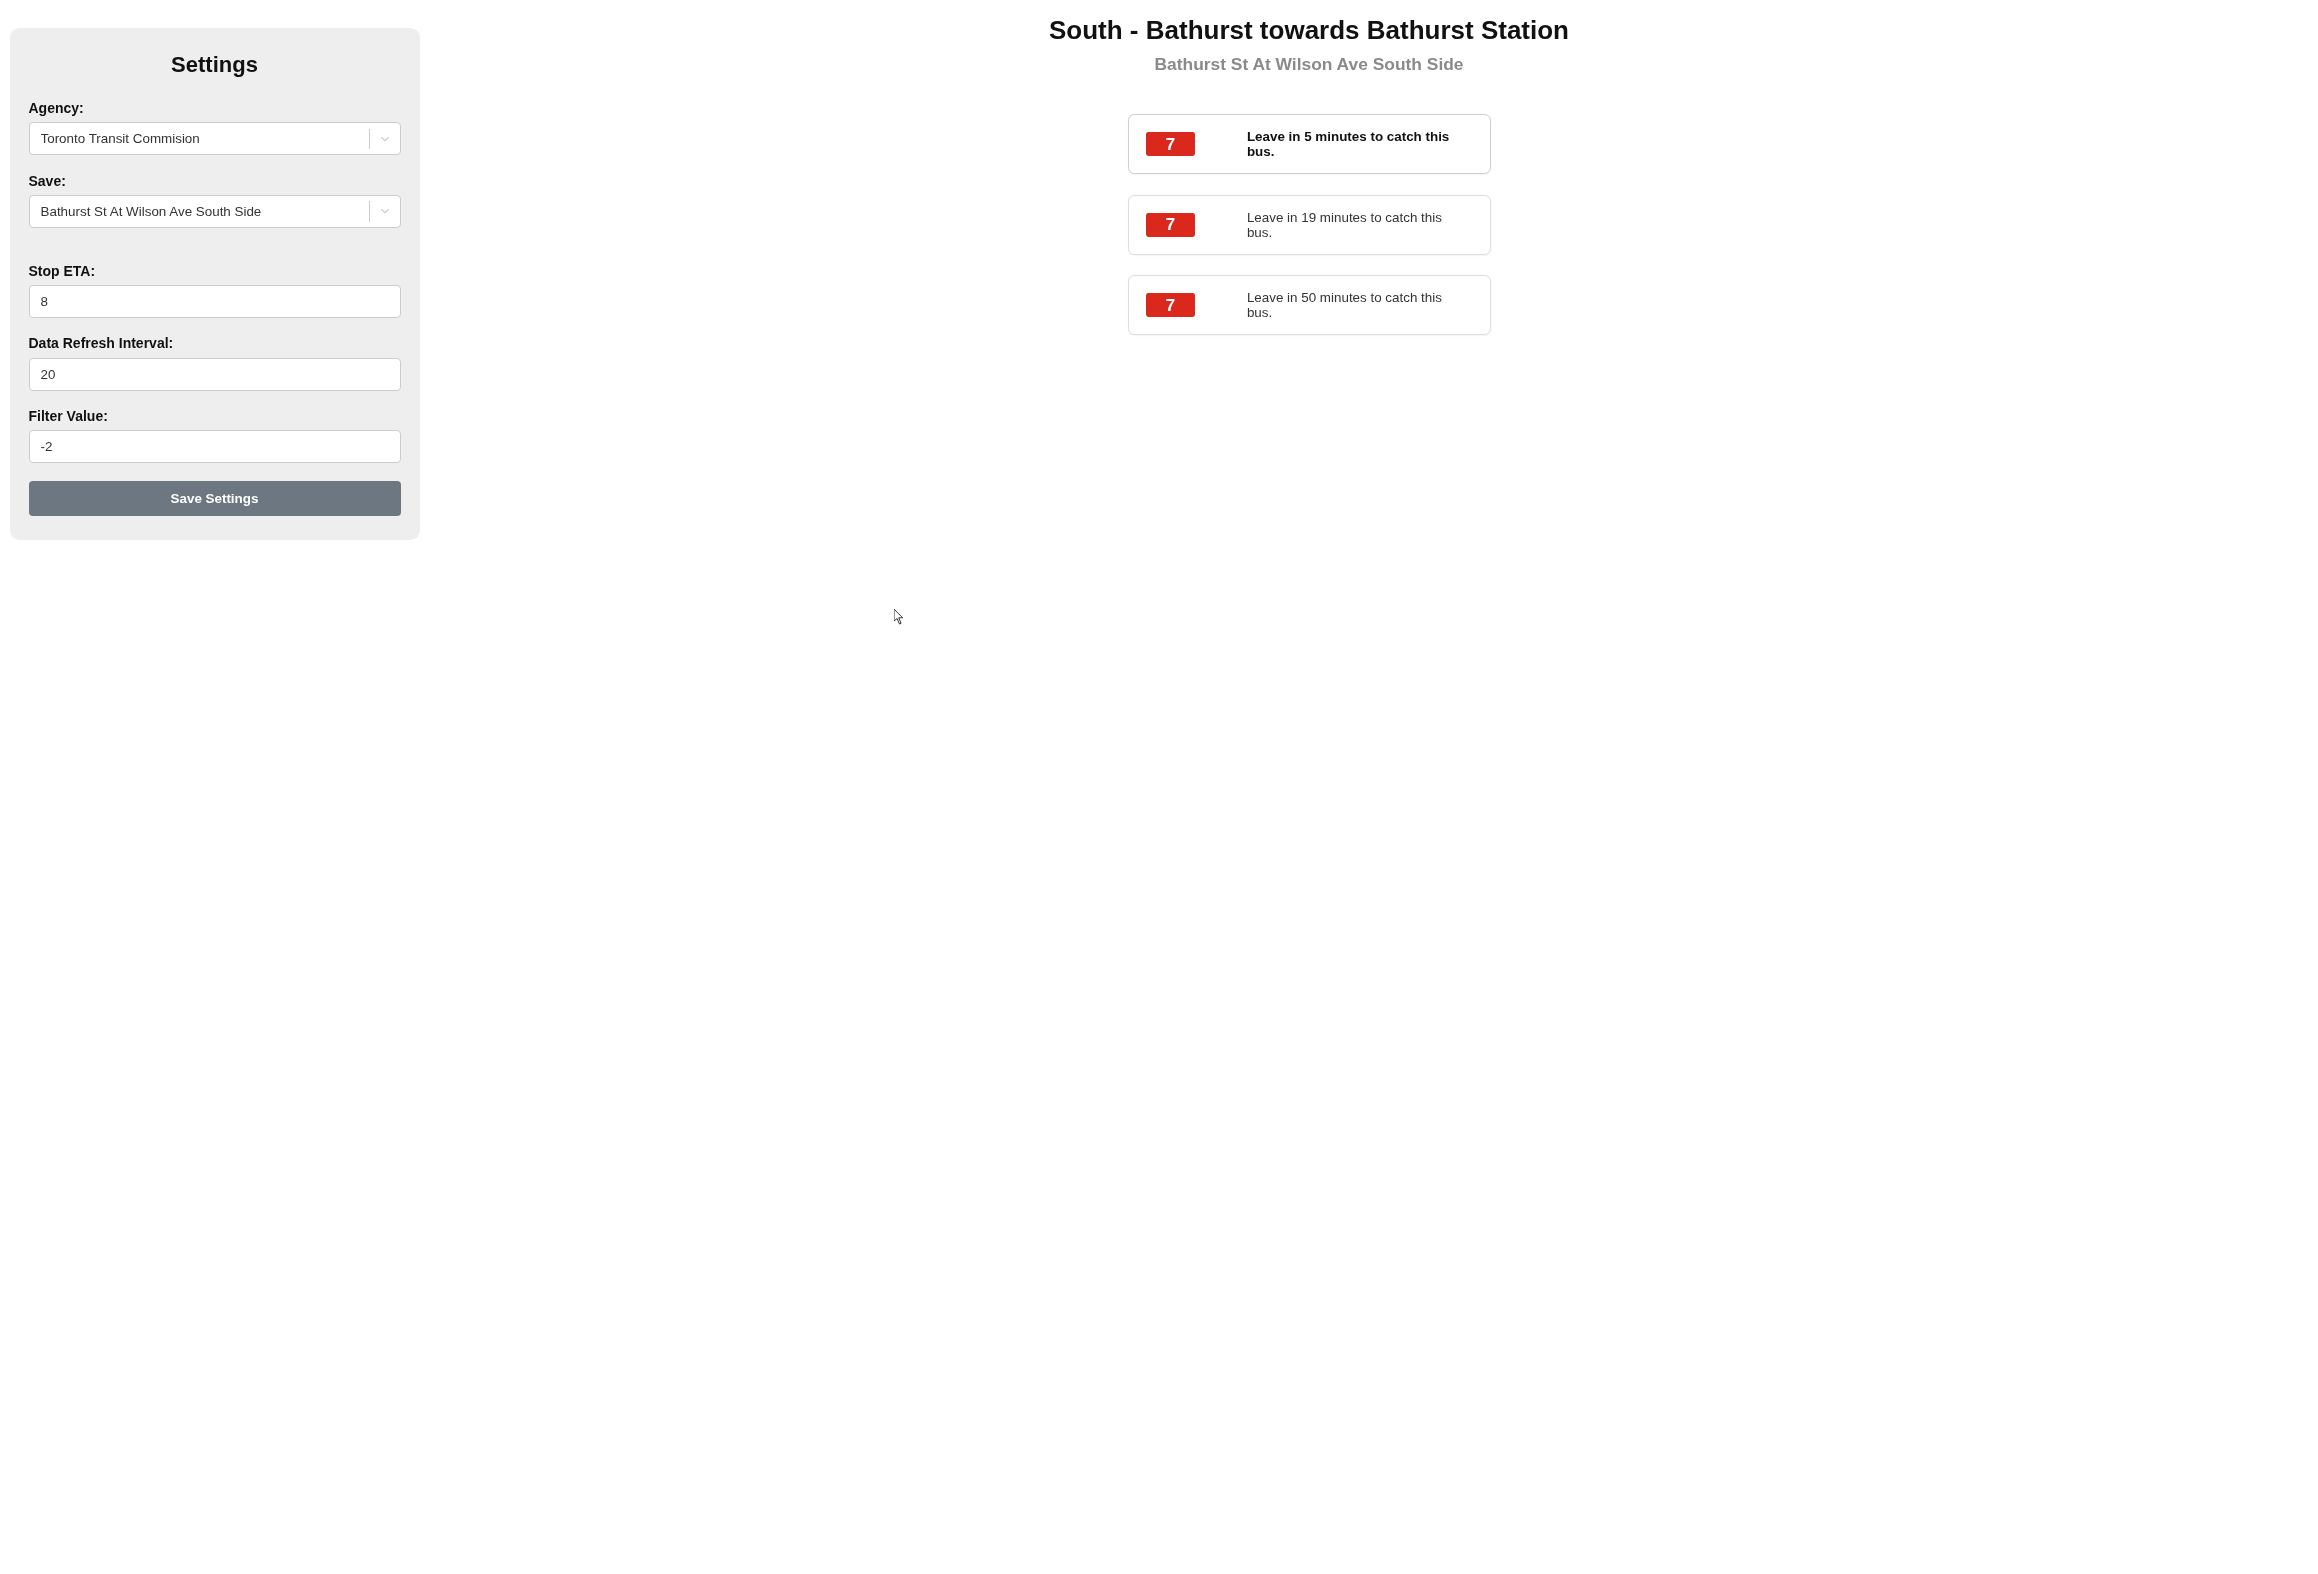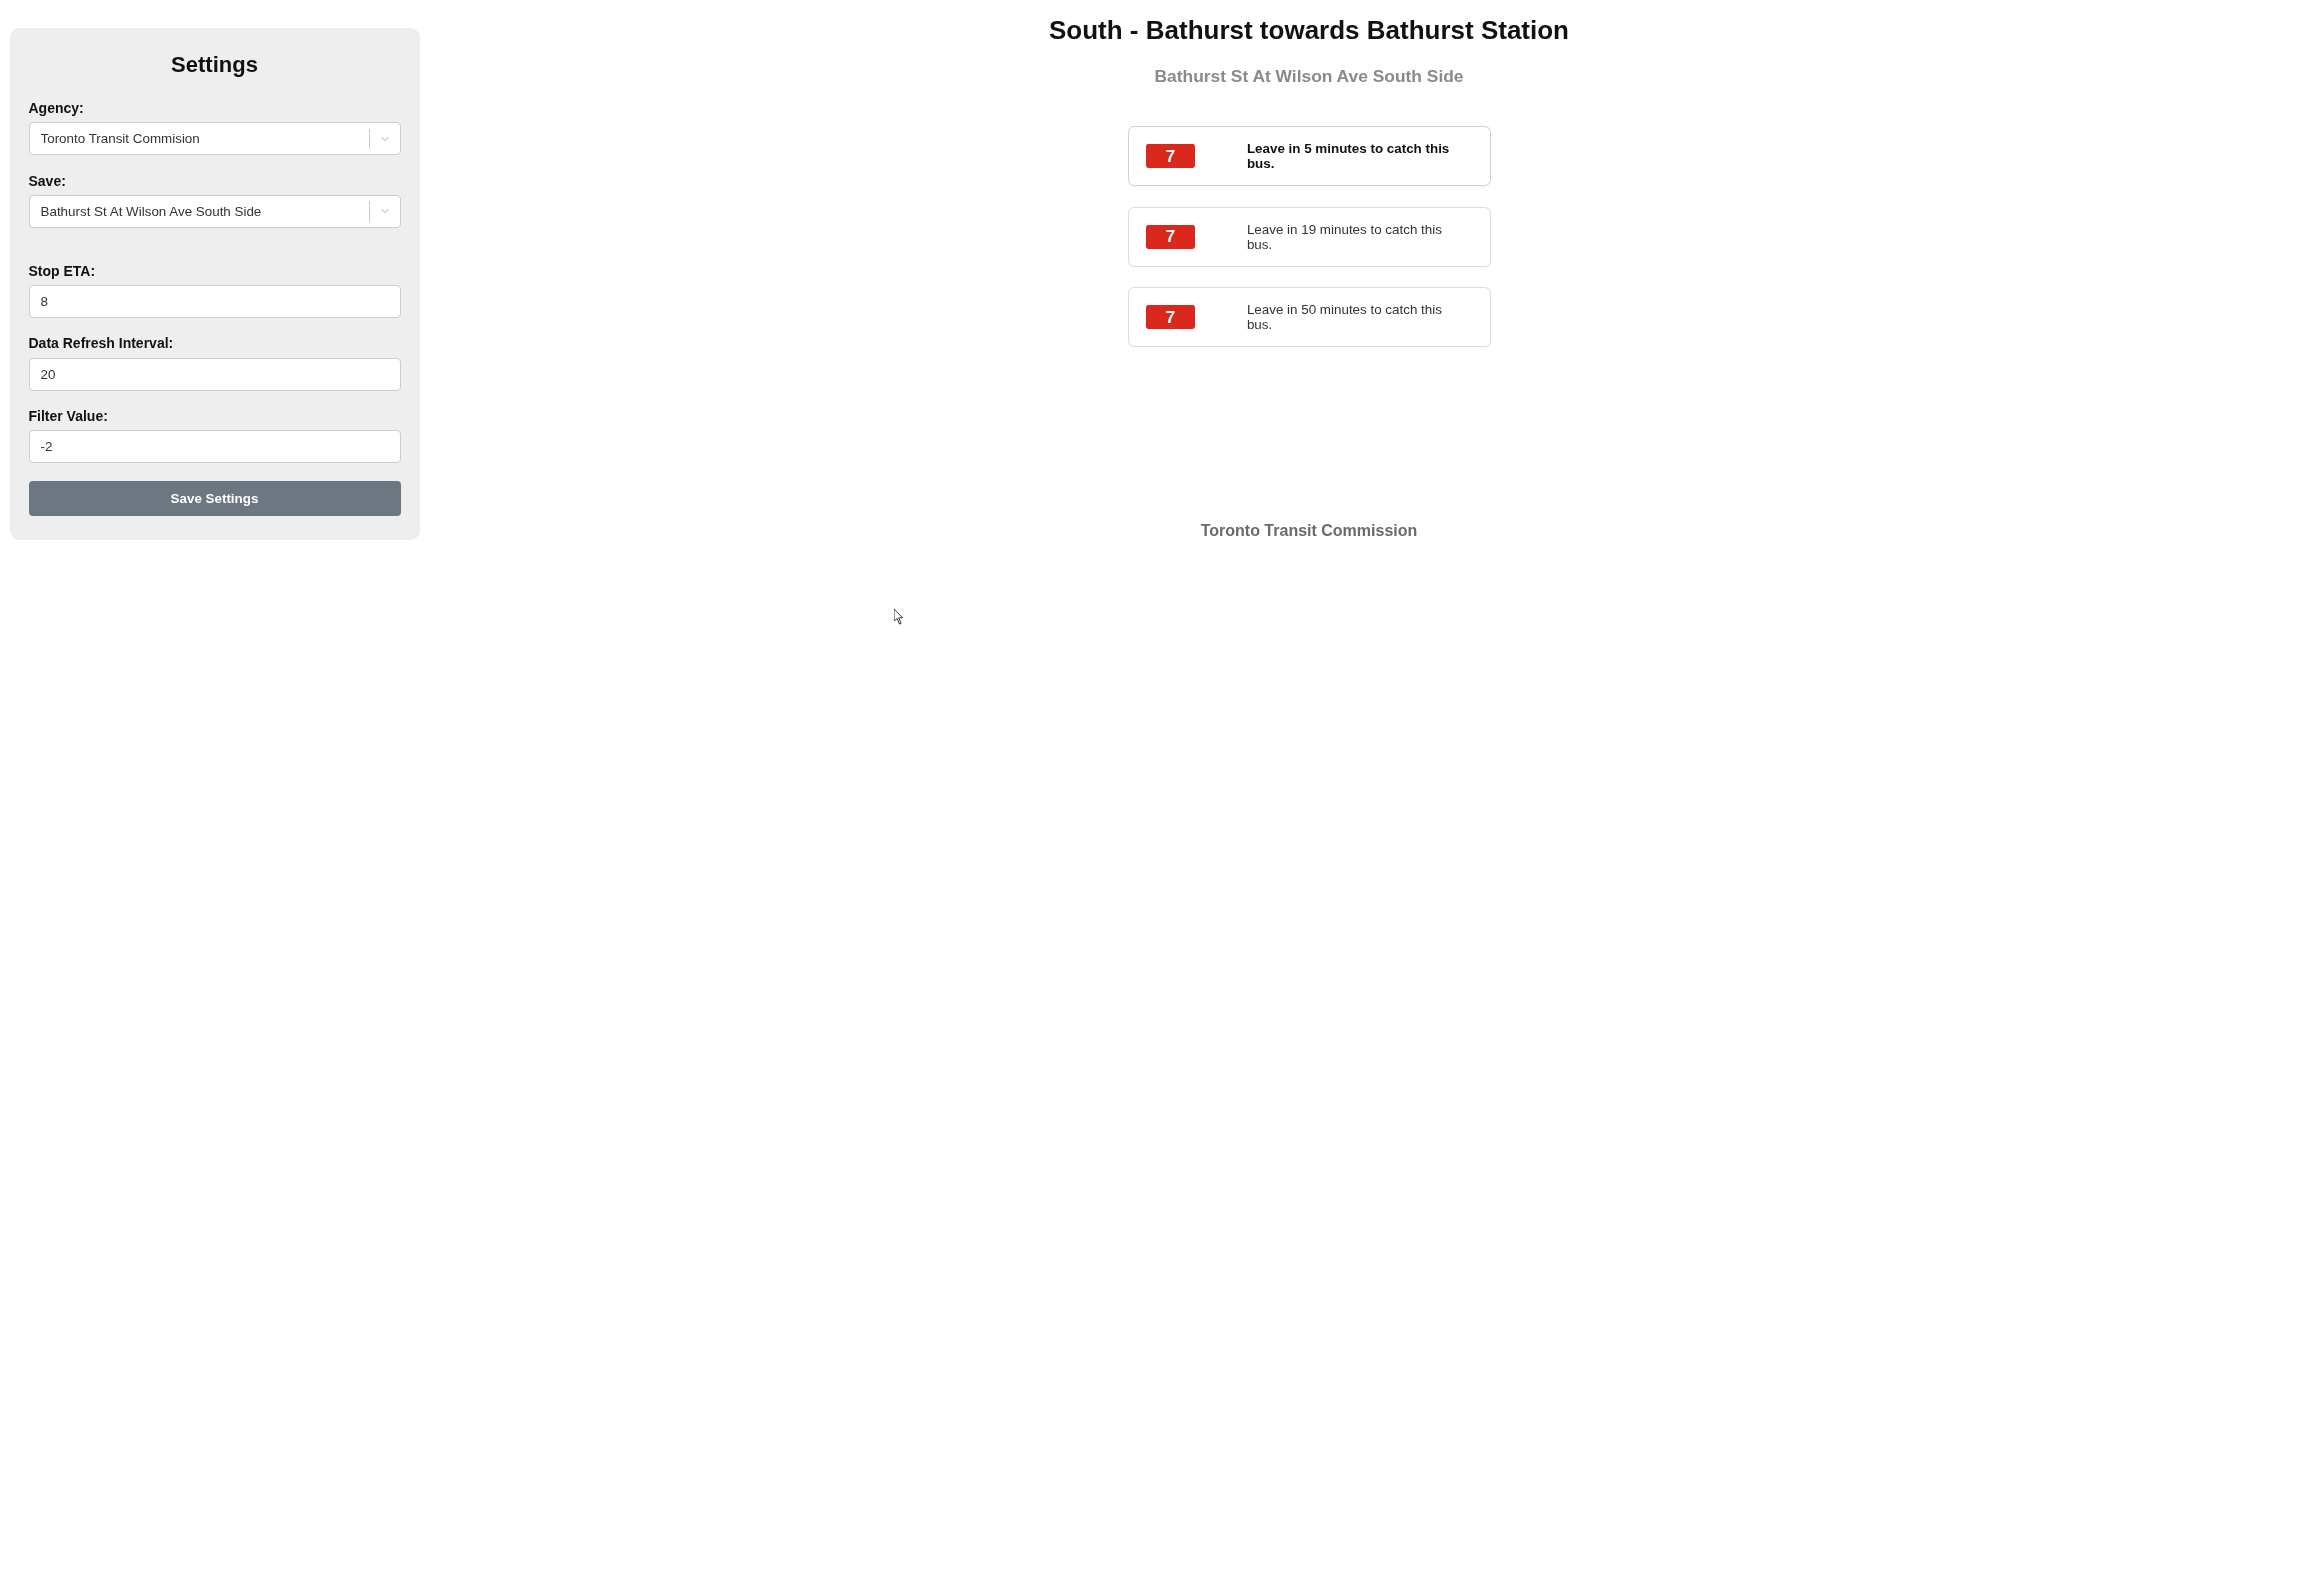--- a/index.html
+++ b/index.html
@@ -106,21 +106,21 @@
       display: flex;
       flex-direction: column;
       padding-right: 142px;
     }
 
     .direction-title {
       text-align: center;
       font-size: 26px;
       font-weight: 700;
       margin-top: -12.6px;
-      margin-bottom: 20px;
+      margin-bottom: 8px;
     }
 
     .stop-name {
       text-align: center;
       font-size: 17.4px;
       font-weight: 700;
       color: #8a8a8a;
       margin-bottom: 39px;
     }
 
@@ -257,19 +257,18 @@
       <div class="prediction-card">
         <div class="route-badge">7</div>
         <div class="leave-text">Leave in 19 minutes to catch this bus.</div>
       </div>
       <div class="prediction-card">
         <div class="route-badge">7</div>
         <div class="leave-text">Leave in 50 minutes to catch this bus.</div>
       </div>
     </div>
 
-  <div class="agency-footer">Toronto Transit Commission</div>
 </div>
 
 <svg class="cursor" style="left:894px; top:609px;" width="12.6" height="16" viewBox="0 0 16 20">
   <path d="M0 0 L0 15 L4 12 L7 19 L9 18 L6 11 L11 11 Z" fill="none" stroke="#000" stroke-width="1"></path>
 </svg>
 
 
 </body></html>

